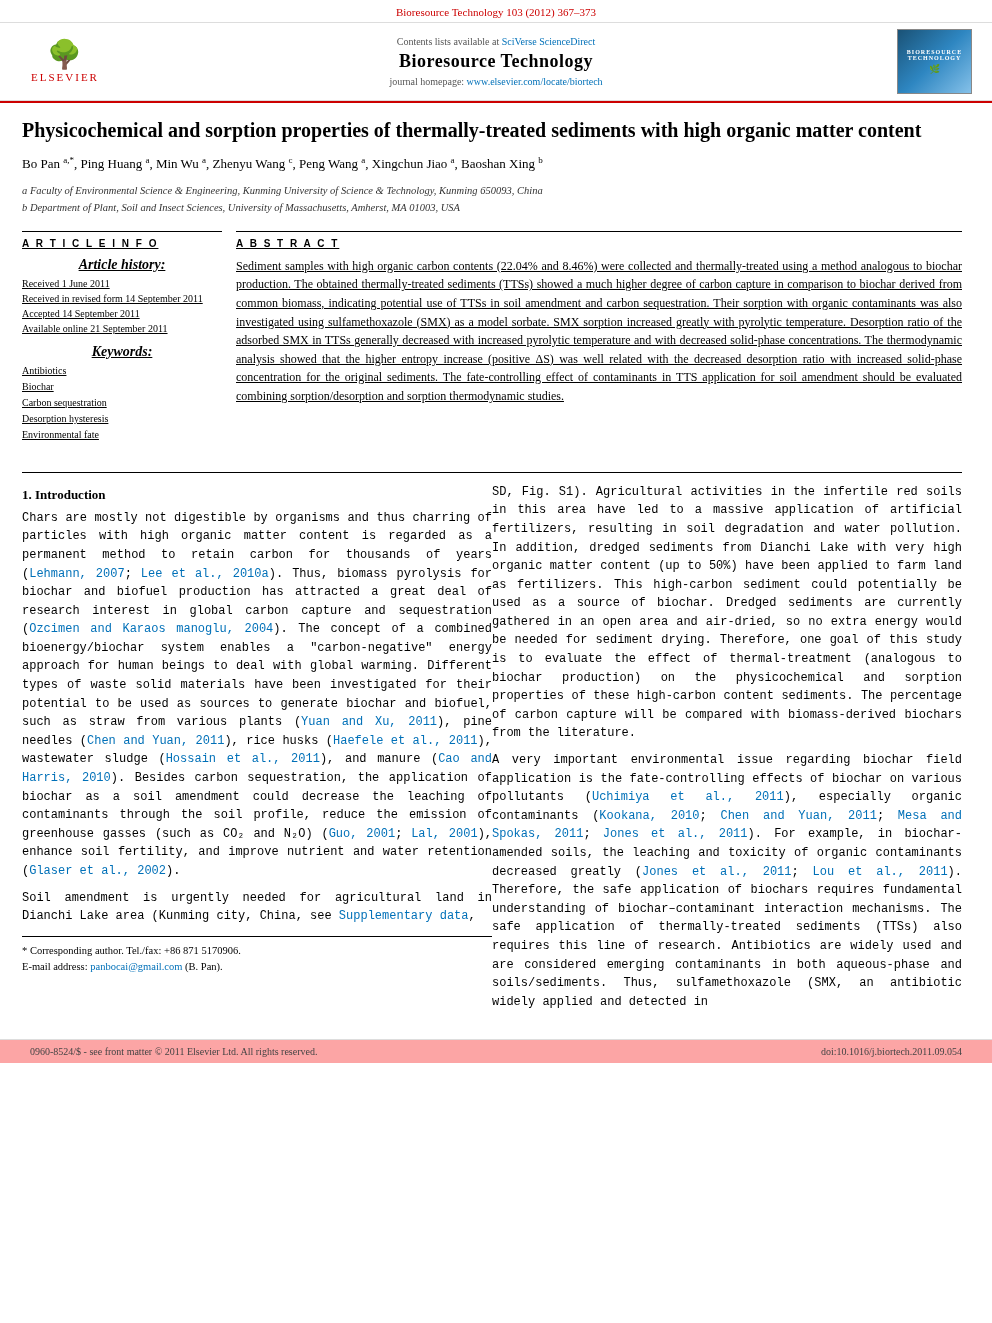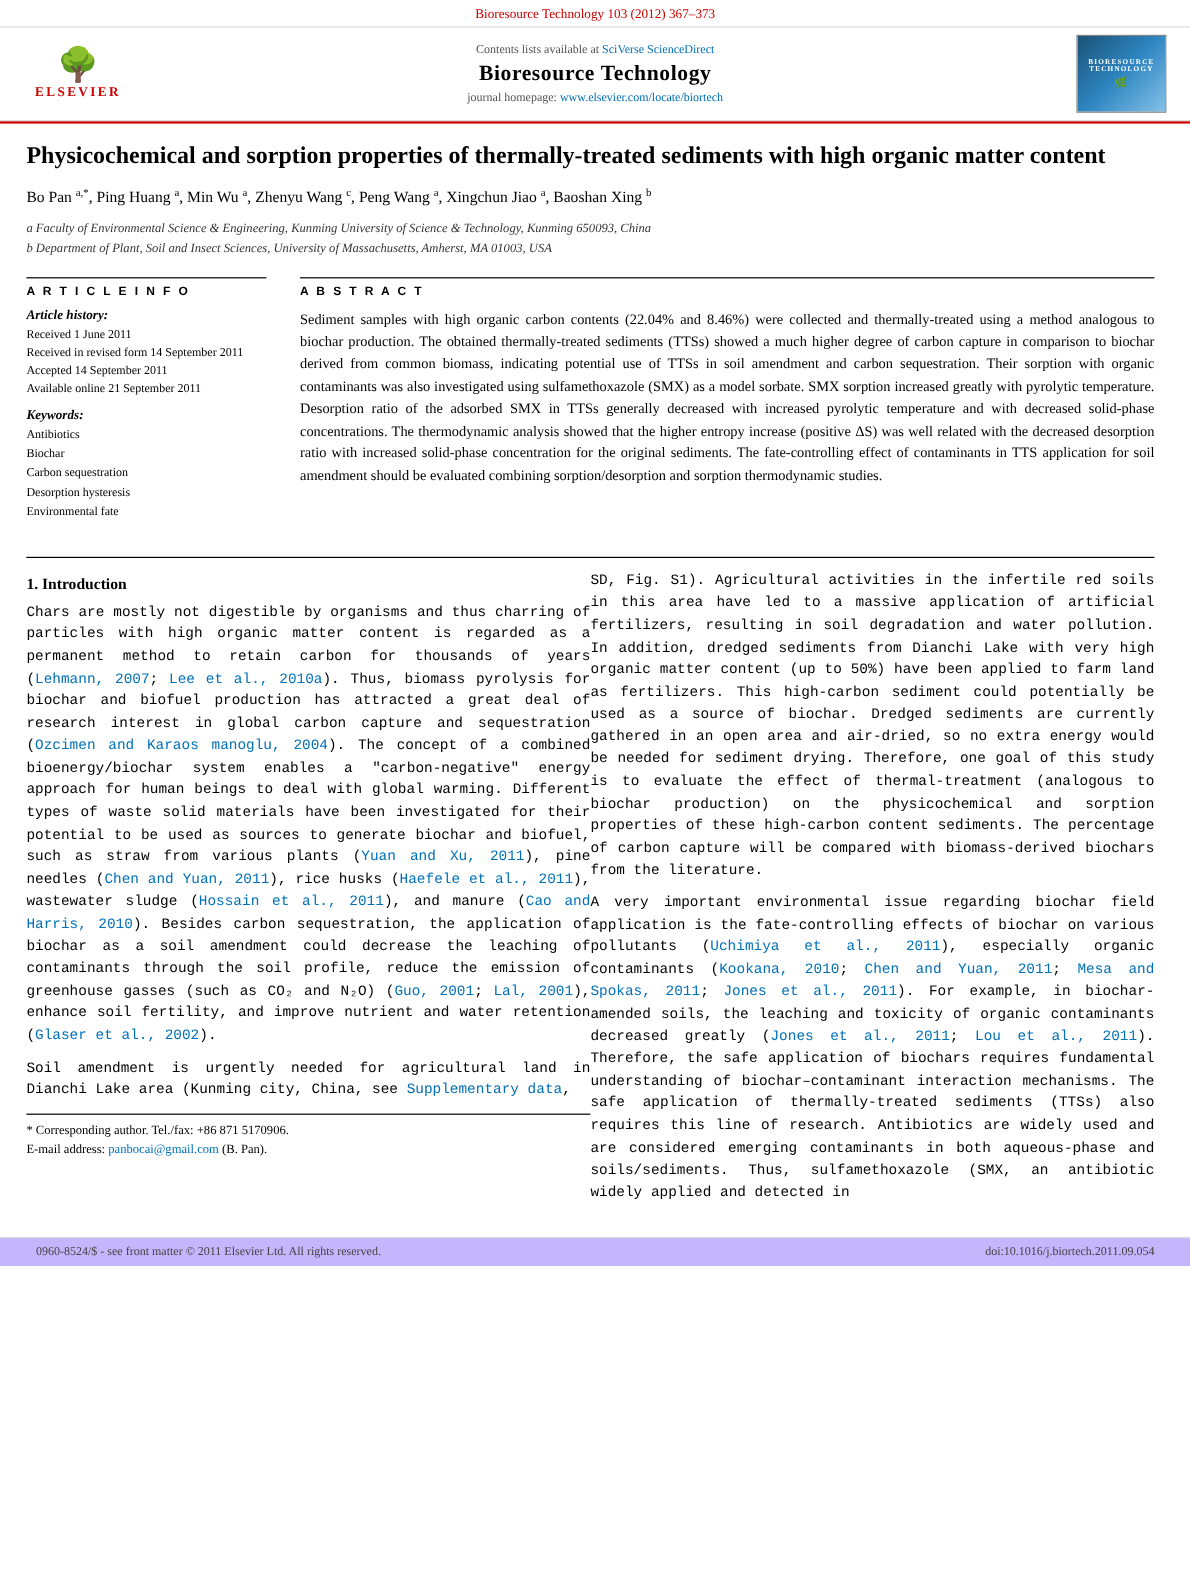--- a/index.html
+++ b/index.html
@@ -37,21 +37,21 @@
       display: flex;
       flex-direction: column;
       align-items: center;
     }
     .elsevier-tree {
       font-size: 28px;
       line-height: 1;
     }
     .elsevier-text {
       font-size: 11px;
-      font-weight: bold;
+      font-weight: normal;
       color: #c00;
       letter-spacing: 2px;
       margin-top: 2px;
     }
     .journal-center {
       flex: 1;
       text-align: center;
     }
     .sciverse-line {
       font-size: 10px;
@@ -124,42 +124,44 @@
     .affiliations {
       font-size: 10.5px;
       color: #333;
       margin-bottom: 14px;
       font-style: italic;
       line-height: 1.6;
     }
 
     .two-col {
       display: flex;
-      gap: 28px;
+      gap: 14px;
       margin-bottom: 29px;
+      text-decoration: underline;
     }
 
     .article-info {
       width: 200px;
       min-width: 200px;
       border-top: 1px solid #000;
       padding-top: 6px;
     }
     .article-info-title {
       font-size: 10px;
       letter-spacing: 2px;
       font-weight: bold;
       font-family: Arial, sans-serif;
       margin-bottom: 8px;
     }
     .info-section-title {
-      font-size: 11px;
+      font-size: 14px;
       font-style: italic;
       font-weight: bold;
       margin-bottom: 3px;
+      text-align: center;
     }
     .info-item {
       font-size: 10px;
       line-height: 1.5;
     }
     .keywords-section {
       margin-top: 8px;
     }
     .keyword-item {
       font-size: 10px;
@@ -224,21 +226,21 @@
       border-top: 1px solid #000;
       margin-top: 10px;
       padding-top: 6px;
       font-size: 10.5px;
     }
     .footnote-item {
       font-size: 10.5px;
       line-height: 1.5;
     }
     .footer-bar {
-      background: #c4b5fd;
+      background: #fca5a5;
       border-top: 1px solid #ddd;
       padding: 6px 30px;
       font-size: 10px;
       color: #444;
       margin-top: 10px;
       display: flex;
       justify-content: space-between;
     }
   </style>
 </head>

